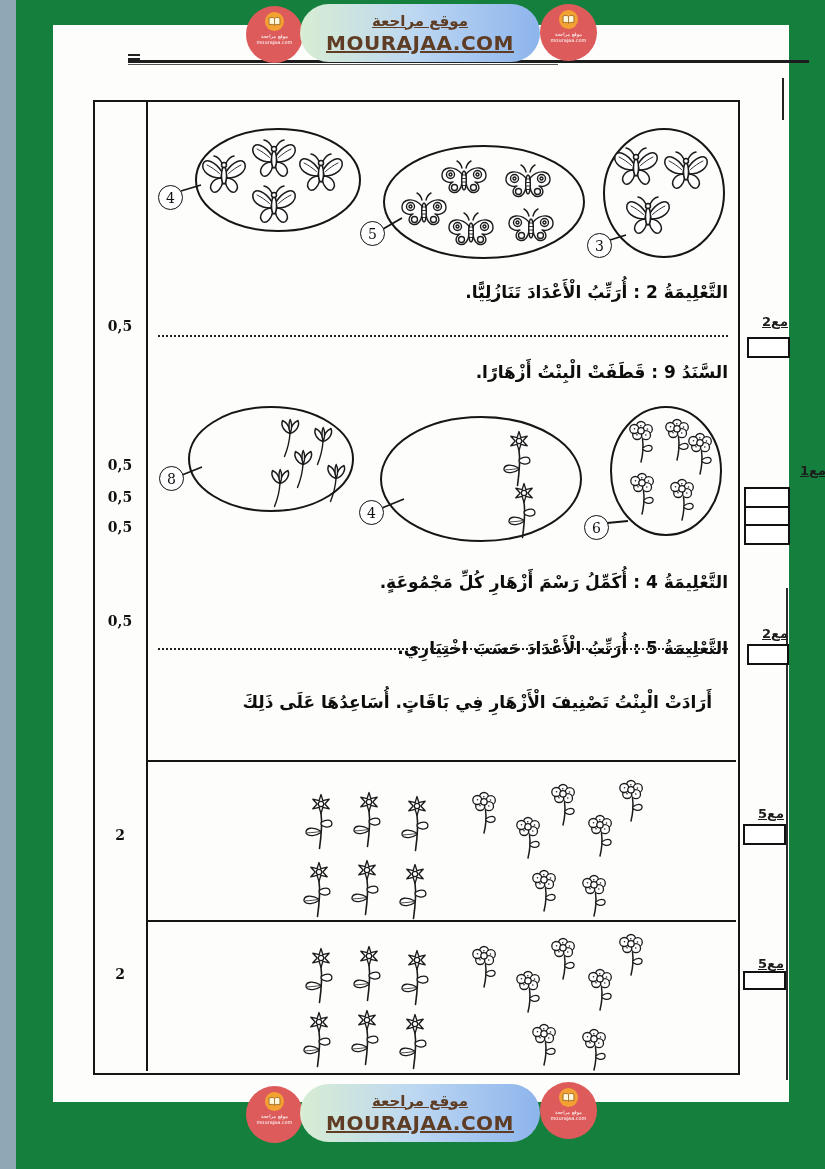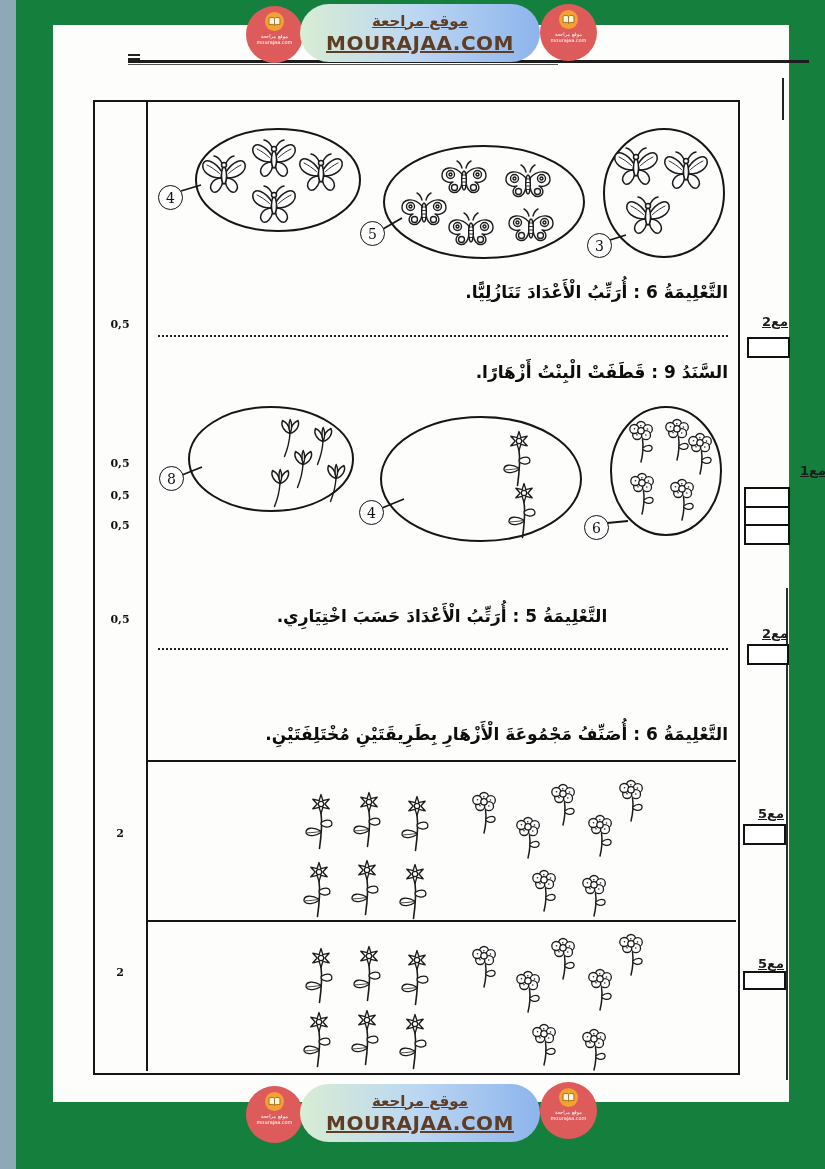--- a/index.html
+++ b/index.html
@@ -27,21 +27,21 @@
   .logo-t2{font-size:5px;color:#ffffff;line-height:6px;}
   
   .frame{left:77px;top:100px;width:643px;height:971px;border:2px solid #161616;background:transparent;}
   .vline{left:130px;top:100px;width:2px;height:971px;background:#161616;}
   .hline{left:132px;width:588px;height:2px;background:#161616;}
   
   .ar{direction:rtl;font-weight:bold;color:#0d0d0d;font-family:"DejaVu Sans",sans-serif;}
   .tline{left:140px;width:572px;height:26px;font-size:17px;text-align:right;}
   .dotted{left:142px;width:570px;height:0;border-top:2.5px dotted #222;}
   .score{width:40px;text-align:center;font-family:"DejaVu Serif","Liberation Serif",serif;
-         font-size:11px;font-weight:bold;color:#111;}
+         font-size:14px;font-weight:bold;color:#111;}
   .mark-label{width:36px;direction:rtl;text-align:right;font-size:13px;font-weight:bold;
               color:#1d1d1d;text-decoration:underline;font-family:"DejaVu Sans",sans-serif;}
   .mark-box{border:2px solid #111;background:#fff;}
   .numc{width:23px;height:23px;border:1.7px solid #111;border-radius:50%;background:#fff;
         display:flex;align-items:center;justify-content:center;z-index:3;
         font-family:"DejaVu Serif",serif;font-size:14px;color:#111;}
   svg.gsvg{overflow:visible;}
 </style>
 </head>
 <body>
@@ -202,26 +202,27 @@
       <use x="85" y="74" width="30" height="44" href="#sym-rose" xlink:href="#sym-rose"></use>
     </svg>
 
   <div class="abs numc" style="left:142px;top:185px;">4</div>
   <div class="abs numc" style="left:344px;top:221px;">5</div>
   <div class="abs numc" style="left:571px;top:233px;">3</div>
   <div class="abs numc" style="left:143px;top:466px;">8</div>
   <div class="abs numc" style="left:343px;top:500px;">4</div>
   <div class="abs numc" style="left:568px;top:515px;">6</div>
 
-  <div class="abs ar tline" style="top:282px;">التَّعْلِيمَةُ 6 : أُرَتِّبُ الْأَعْدَادَ تَنَازُلِيًّا.</div>
+  <div class="abs ar tline" style="top:282px;">التَّعْلِيمَةُ 2 : أُرَتِّبُ الْأَعْدَادَ تَنَازُلِيًّا.</div>
   <div class="abs dotted" style="top:335px;"></div>
   <div class="abs ar tline" style="top:362px;">السَّنَدُ 9 :  قَطَفَتْ الْبِنْتُ أَزْهَارًا.</div>
-  <div class="abs ar tline" style="top:606px;text-align:center;">التَّعْلِيمَةُ 5 : أُرَتِّبُ الْأَعْدَادَ حَسَبَ اخْتِيَارِي.</div>
+  <div class="abs ar tline" style="top:572px;">التَّعْلِيمَةُ 4 : أُكَمِّلُ رَسْمَ أَزْهَارِ كُلِّ مَجْمُوعَةٍ.</div>
+  <div class="abs ar tline" style="top:638px;">التَّعْلِيمَةُ 5 : أُرَتِّبُ الْأَعْدَادَ حَسَبَ اخْتِيَارِي.</div>
   <div class="abs dotted" style="top:648px;"></div>
-  <div class="abs ar tline" style="top:724px;">التَّعْلِيمَةُ 6 : أُصَنِّفُ مَجْمُوعَةَ الْأَزْهَارِ بِطَرِيقَتَيْنِ مُخْتَلِفَتَيْنِ.</div>
+  <div class="abs ar tline" style="top:692px;width:556px;">أَرَادَتْ الْبِنْتُ تَصْنِيفَ الْأَزْهَارِ فِي بَاقَاتٍ. أُسَاعِدُهَا عَلَى ذَلِكَ</div>
 
   <svg class="abs gsvg" id="b1" style="left:130px;top:762px;" width="590" height="158">
       <use x="155" y="32" width="40" height="58" href="#sym-star-flower" xlink:href="#sym-star-flower"></use>
       <use x="203" y="30" width="40" height="58" href="#sym-star-flower" xlink:href="#sym-star-flower"></use>
       <use x="251" y="34" width="40" height="58" href="#sym-star-flower" xlink:href="#sym-star-flower"></use>
       <use x="153" y="100" width="40" height="58" href="#sym-star-flower" xlink:href="#sym-star-flower"></use>
       <use x="201" y="98" width="40" height="58" href="#sym-star-flower" xlink:href="#sym-star-flower"></use>
       <use x="249" y="102" width="40" height="58" href="#sym-star-flower" xlink:href="#sym-star-flower"></use>
       <use x="325" y="29" width="30" height="44" href="#sym-rose" xlink:href="#sym-rose"></use>
       <use x="369" y="54" width="30" height="44" href="#sym-rose" xlink:href="#sym-rose"></use>

